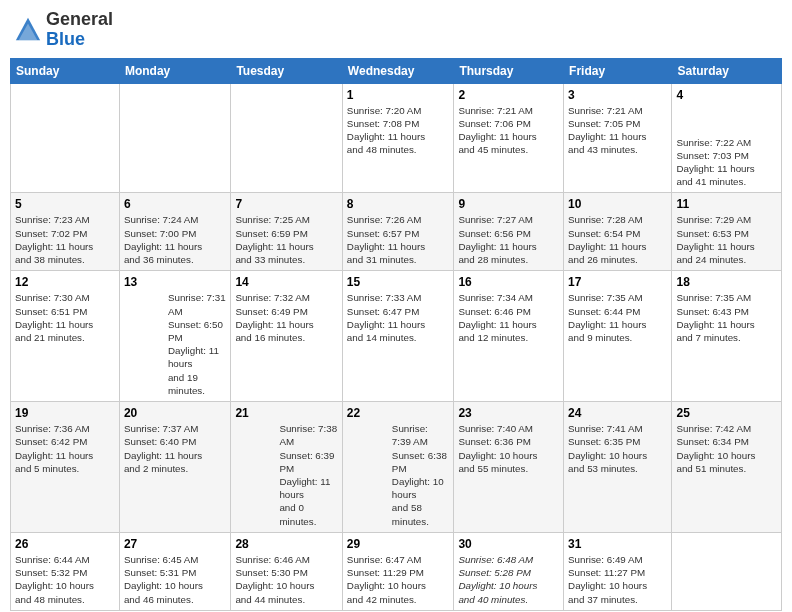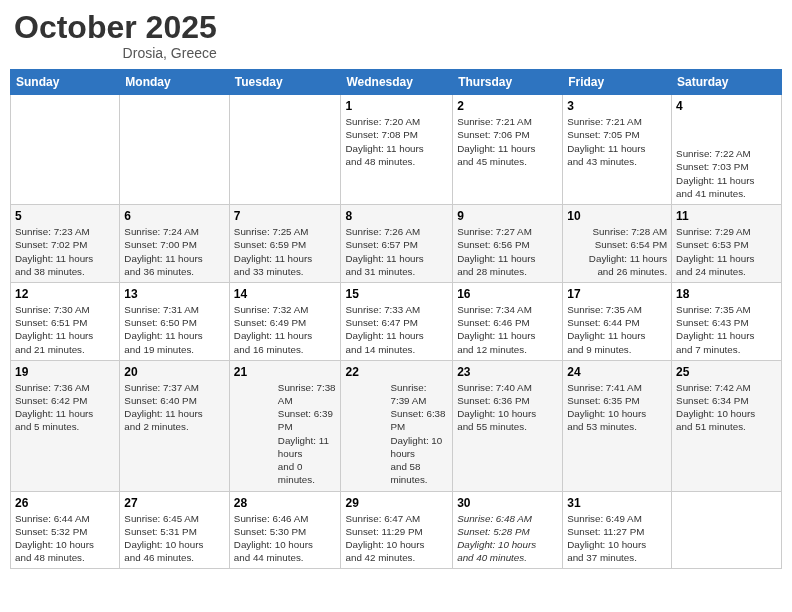--- a/index.html
+++ b/index.html
@@ -82,23 +82,29 @@
     }
     tr:nth-child(even) td { background: #f5f5f5; }
     tr:nth-child(odd) td { background: #fff; }
     
     thead tr th { background: #2e74c0 !important; margin-top: 48px; }
   </style>
 </head>
 <body>
 
 <div class="header">
-  <div class="title-block">
-    <div class="month-title">October 2025</div>
-    <div class="location">Drosia, Greece</div>
+  <div class="logo">
+    <svg class="logo-icon" viewBox="0 0 30 30" xmlns="http://www.w3.org/2000/svg">
+      <polygon points="15,2 28,26 2,26" fill="#1a6bbf" opacity="0.85"></polygon>
+      <polygon points="15,8 25,26 5,26" fill="#fff" opacity="0.3"></polygon>
+    </svg>
+    <div class="logo-text">
+      <div class="logo-general">General</div>
+      <div class="logo-blue">Blue</div>
+    </div>
   </div>
 </div>
 
 <table class="calendar">
   <thead>
     <tr>
     <th>Sunday</th>
         <th>Monday</th>
         <th>Tuesday</th>
         <th>Wednesday</th>
@@ -172,21 +178,21 @@
         </td>
         <td>
           <div class="day-num">9</div>
           <div class="day-info" style="white-space: pre-line;">Sunrise: 7:27 AM
 Sunset: 6:56 PM
 Daylight: 11 hours
 and 28 minutes.</div>
         </td>
         <td>
           <div class="day-num">10</div>
-          <div class="day-info" style="white-space: pre-line; text-align: right;">Sunrise: 7:28 AM
+          <div class="day-info" style="white-space: pre-line;">Sunrise: 7:28 AM
 Sunset: 6:54 PM
 Daylight: 11 hours
 and 26 minutes.</div>
         </td>
         <td>
           <div class="day-num">11</div>
           <div class="day-info" style="white-space: pre-line;">Sunrise: 7:29 AM
 Sunset: 6:53 PM
 Daylight: 11 hours
 and 24 minutes.</div>
@@ -195,21 +201,21 @@
       <tr>
         <td>
           <div class="day-num">12</div>
           <div class="day-info" style="white-space: pre-line;">Sunrise: 7:30 AM
 Sunset: 6:51 PM
 Daylight: 11 hours
 and 21 minutes.</div>
         </td>
         <td>
           <div class="day-num">13</div>
-          <div class="day-info" style="white-space: pre-line;">Sunrise: 7:31 AM
+          <div class="day-info" style="white-space: pre-line; margin-left: 44px;">Sunrise: 7:31 AM
 Sunset: 6:50 PM
 Daylight: 11 hours
 and 19 minutes.</div>
         </td>
         <td>
           <div class="day-num">14</div>
           <div class="day-info" style="white-space: pre-line;">Sunrise: 7:32 AM
 Sunset: 6:49 PM
 Daylight: 11 hours
 and 16 minutes.</div>

